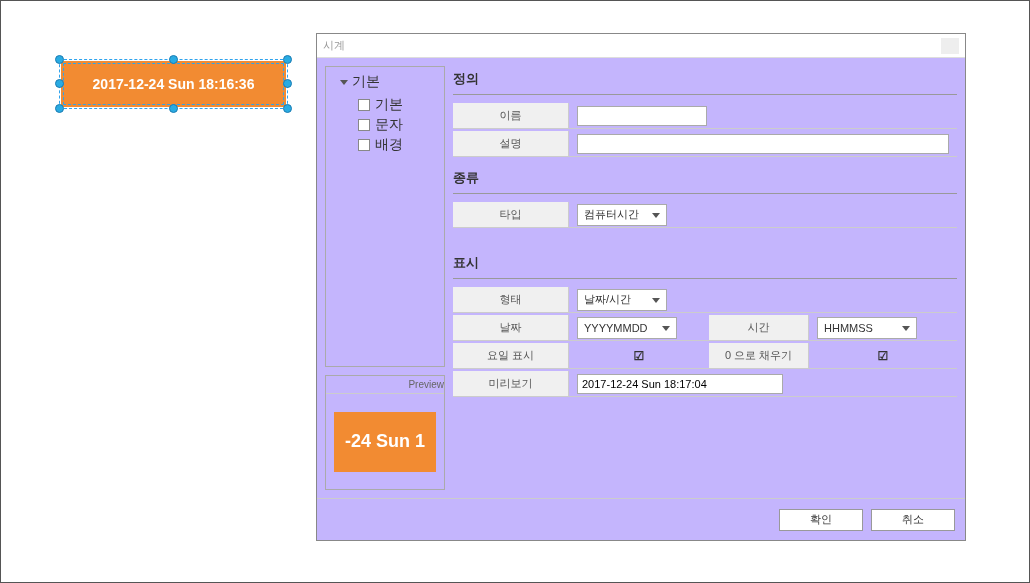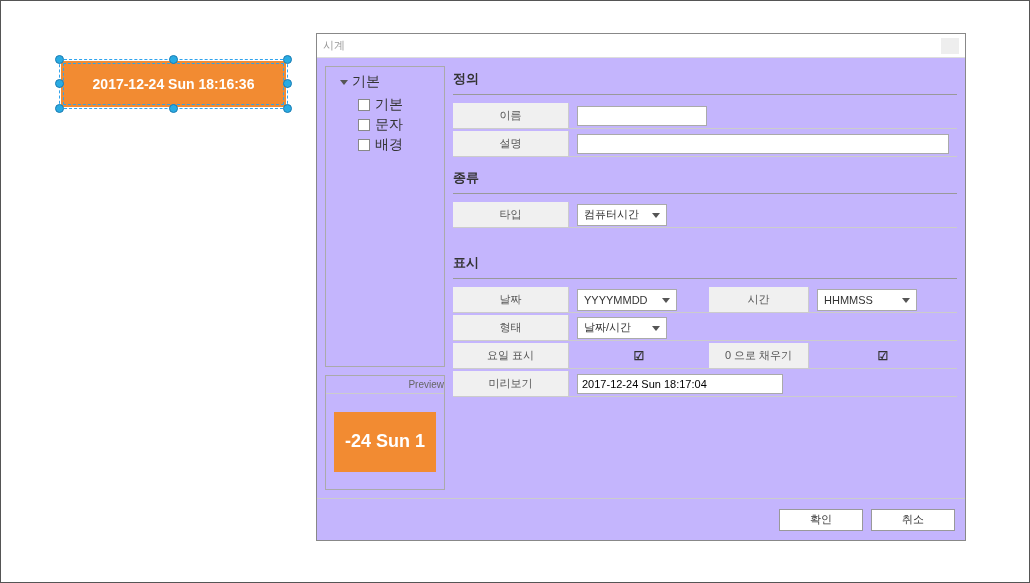--- a/index.html
+++ b/index.html
@@ -134,38 +134,38 @@
           <div class="prop-val">
             <div class="select">
                 <span>컴퓨터시간</span>
               </div>
           </div>
         </div>
 
         <div class="section-title" style="margin-top:20px">표시</div>
         <hr class="section-hr">
         <div class="prop-row">
+          <div class="prop-label">형태</div>
+          <div class="prop-val">
+            <div class="select">
+                <span>날짜/시간</span>
+              </div>
+          </div>
+        </div>
+        <div class="prop-row">
           <div class="prop-label">날짜</div>
           <div class="prop-val" style="flex:0 0 140px">
             <div class="select" style="min-width:100px">
                 <span>YYYYMMDD</span>
               </div>
           </div>
           <div class="prop-label small">시간</div>
           <div class="prop-val">
             <div class="select" style="min-width:100px">
                 <span>HHMMSS</span>
-              </div>
-          </div>
-        </div>
-        <div class="prop-row">
-          <div class="prop-label">형태</div>
-          <div class="prop-val">
-            <div class="select">
-                <span>날짜/시간</span>
               </div>
           </div>
         </div>
         <div class="prop-row">
           <div class="prop-label">요일 표시</div>
           <div class="prop-val" style="flex:0 0 140px; justify-content:center">
             <span class="checkmark">☑</span>
           </div>
           <div class="prop-label small">0 으로 채우기</div>
           <div class="prop-val" style="justify-content:center">

